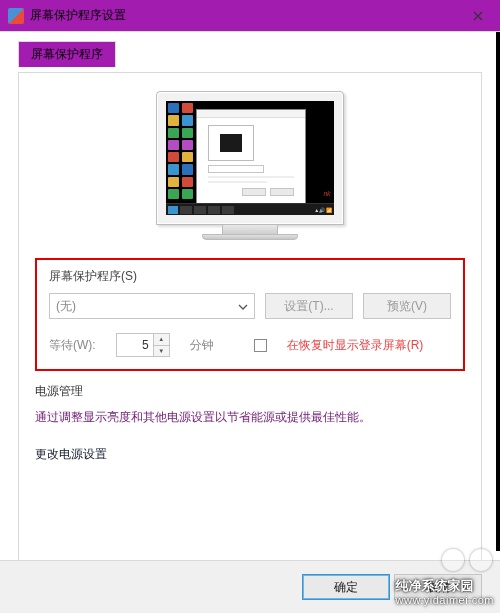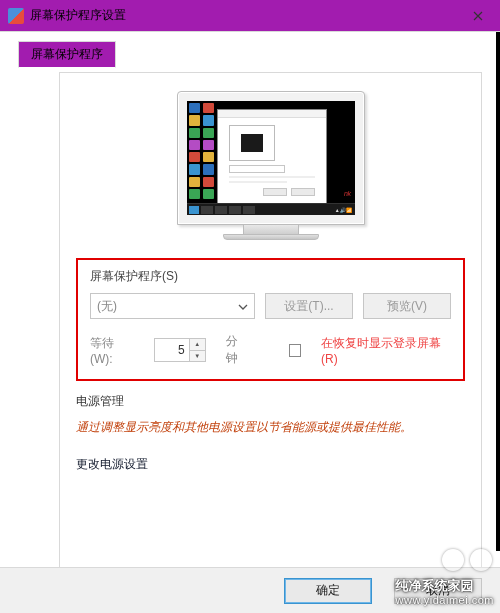--- a/index.html
+++ b/index.html
@@ -9,21 +9,21 @@
   .app-icon { width: 16px; height: 16px; margin-right: 6px; background: linear-gradient(135deg,#4a90d9 0 50%,#e74c3c 50% 100%); border-radius: 2px; }
   .title-text { font-size: 12px; color: #000; flex: 1; }
   .win-btn { width: 45px; height: 31px; display: flex; align-items: center; justify-content: center; color: #333; font-size: 14px; cursor: pointer; }
   .win-btn svg { width: 10px; height: 10px; }
 
   .client { position: relative; padding: 14px 18px 0 18px; height: calc(613px - 32px - 62px); }
 
   .tab-header { position: absolute; top: 8px; left: 18px; z-index: 2; }
   .tab { display: inline-block; border: 1px solid #d9d9d9; border-bottom: 1px solid #fff; background: #a21caf; font-size: 12px; padding: 4px 12px; position: relative; top: 1px; }
 
-  .panel { border: 1px solid #d9d9d9; padding: 18px 16px 12px 16px; margin-top: 26px; height: 100%; margin-left: 41px; }
+  .panel { border: 1px solid #d9d9d9; padding: 18px 16px 12px 16px; margin-top: 26px; height: 100%; }
 
   .preview-wrap { display: flex; justify-content: center; margin-bottom: 18px; }
   .monitor { width: 188px; }
   .monitor-frame { width: 188px; height: 134px; background: #f2f2f2; border: 1px solid #bcbcbc; border-radius: 4px 4px 0 0; padding: 9px; box-shadow: inset 0 0 0 1px #fff, 2px 2px 3px rgba(0,0,0,.15); }
   .monitor-screen { width: 100%; height: 100%; position: relative; overflow: hidden; }
   .monitor-stand { width: 56px; height: 9px; background: linear-gradient(#e8e8e8,#cfcfcf); margin: 0 auto; border-left:1px solid #bcbcbc; border-right:1px solid #bcbcbc; }
   .monitor-base { width: 96px; height: 6px; background: linear-gradient(#e0e0e0,#c6c6c6); margin: 0 auto; border: 1px solid #bcbcbc; border-radius: 0 0 4px 4px; }
   .desk-bg { position:absolute; inset:0; background:#000; }
   .d-col { position:absolute; left:2px; top:2px; bottom:16px; width:12px; display:flex; flex-direction:column; gap:2px; }
   .d-col2 { left:16px; }
@@ -54,24 +54,24 @@
 
   .row2 { display: flex; align-items: center; gap: 20px; font-size: 12px; color: #888; }
   .spin { width: 54px; height: 24px; border: 1px solid #c6c6c6; display:flex; align-items:center; }
   .spin-val { flex:1; text-align:right; padding-right:4px; color:#333; font-size:12px; }
   .spin-btns { width:16px; height:100%; border-left:1px solid #c6c6c6; display:flex; flex-direction:column; }
   .spin-btn { flex:1; display:flex; align-items:center; justify-content:center; font-size:6px; color:#555; background:#f4f4f4; }
   .spin-btn:first-child { border-bottom:1px solid #c6c6c6; }
   .chk { width:13px; height:13px; border:1px solid #888; background:#fff; display:inline-block; margin-left:20px; }
   .chk-label { color:#ef4444; }
 
-  .pm-desc { font-size: 12px; color: #c2410c; margin: 6px 0 18px 0; line-height: 1.5; font-style: italic; }
+  .pm-desc { font-size: 12px; color: #701a75; margin: 6px 0 18px 0; line-height: 1.5; }
   .link { font-size: 12px; color: #0f172a; cursor: pointer; }
 
-  .footer { position: absolute; left:0; right:0; bottom:0; height: 46px; background:#f0f0f0; border-top:1px solid #d9d9d9; display:flex; align-items:center; justify-content:flex-end; gap:22px; padding-right:18px; }
+  .footer { position: absolute; left:0; right:0; bottom:0; height: 53px; background:#f0f0f0; border-top:1px solid #d9d9d9; display:flex; align-items:center; justify-content:flex-end; gap:4px; padding-right:18px; }
   .foot-btn { width: 88px; height: 26px; border: 1px solid #c6c6c6; background:#e9e9e9; font-size:12px; color:#1a1a1a; display:flex; align-items:center; justify-content:center; cursor:pointer; }
   .foot-btn.primary { border-color:#3a94d0; box-shadow: inset 0 0 0 1px #6eb6e8; }
 
   .watermark { position:absolute; right:6px; bottom:6px; font-size:13px; color:#fff; text-shadow:0 0 4px rgba(0,0,0,.8), 0 0 2px #000; line-height:1.15; text-align:left; pointer-events:none; }
   .watermark .l1 { font-weight:bold; }
   .watermark .l2 { font-size:11px; letter-spacing:0.5px; opacity:.95; }
   .wm-icons { position:absolute; right:8px; bottom:42px; display:flex; gap:6px; pointer-events:none; }
   .wm-ico { width:22px; height:22px; border-radius:50%; background:rgba(255,255,255,.25); box-shadow:0 0 3px rgba(0,0,0,.4); }
 
   .right-edge { position:absolute; top:32px; right:0; bottom:62px; width:4px; background:#000; }

